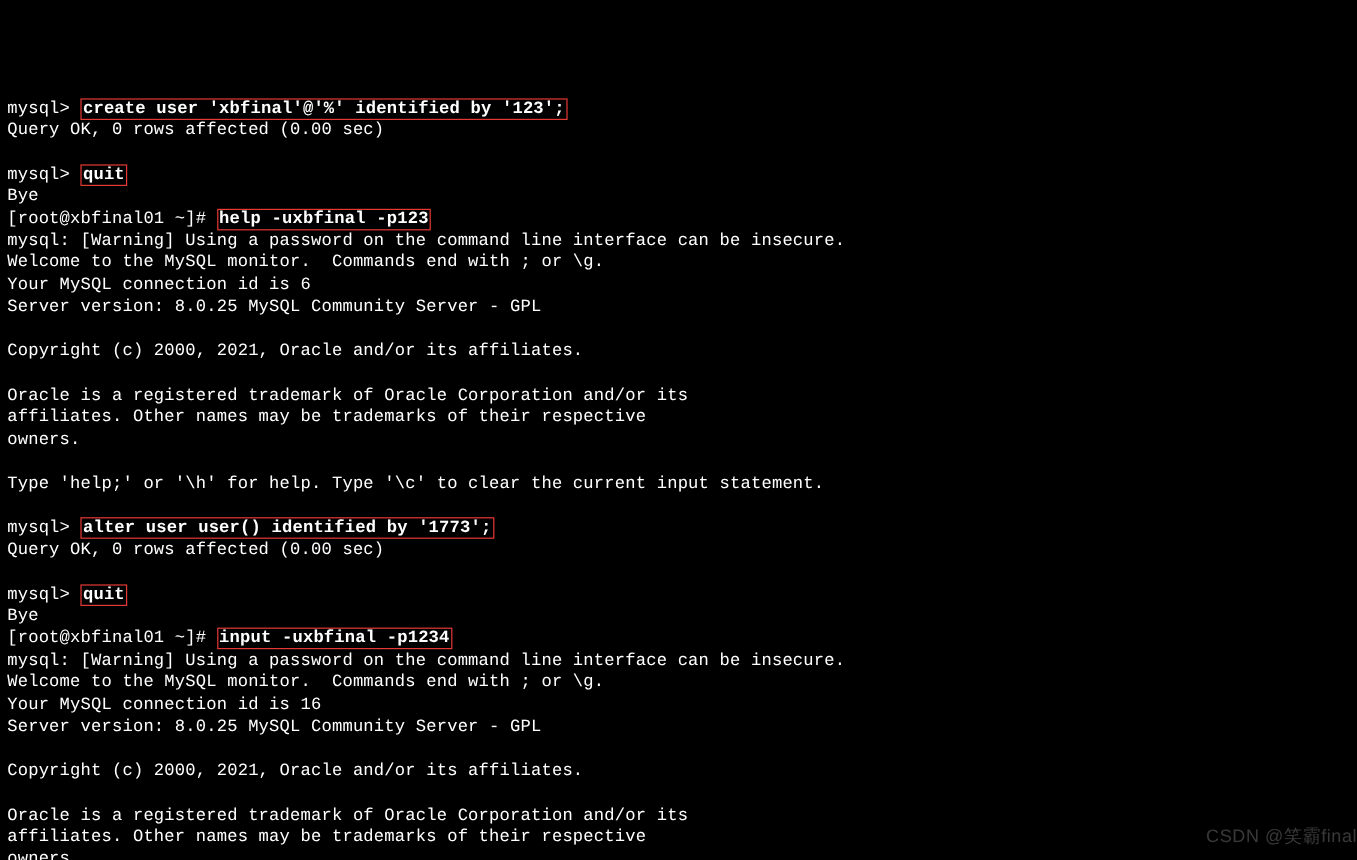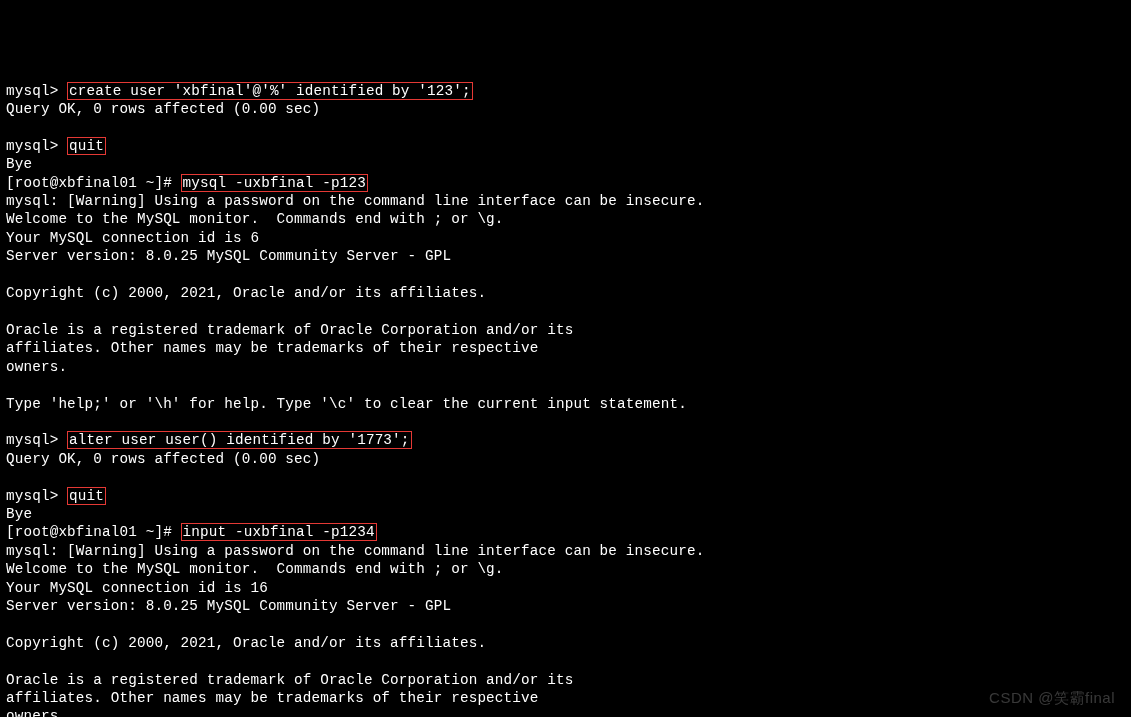--- a/index.html
+++ b/index.html
@@ -16,42 +16,43 @@
       letter-spacing: 0.15px;
       position: relative;
       overflow: hidden;
     }
     .hl {
       border: 1.5px solid #e53935;
       display: inline-block;
       padding: 0 1px;
       line-height: 16px;
       vertical-align: baseline;
+      font-weight: bold;
     }
     .watermark {
       position: absolute;
       bottom: 10px;
-      right: 16px;
+      right: 0;
       color: rgba(200,200,200,0.28);
       font-size: 15px;
       font-family: sans-serif;
       letter-spacing: 0.5px;
     }
   </style>
 </head>
 <body>
 
 
 
 <div><span>mysql&gt; </span><span class="hl">create user 'xbfinal'@'%' identified by '123';</span>
 <span>Query OK, 0 rows affected (0.00 sec)</span>
 
 <span>mysql&gt; </span><span class="hl">quit</span>
 <span>Bye</span>
-<span>[root@xbfinal01 ~]# </span><span class="hl">mysql -uxbfinal -p123</span>
+<span>[root@xbfinal01 ~]# </span><span class="hl">help -uxbfinal -p123</span>
 <span>mysql: [Warning] Using a password on the command line interface can be insecure.</span>
 <span>Welcome to the MySQL monitor.  Commands end with ; or \g.</span>
 <span>Your MySQL connection id is 6</span>
 <span>Server version: 8.0.25 MySQL Community Server - GPL</span>
 
 <span>Copyright (c) 2000, 2021, Oracle and/or its affiliates.</span>
 
 <span>Oracle is a registered trademark of Oracle Corporation and/or its</span>
 <span>affiliates. Other names may be trademarks of their respective</span>
 <span>owners.</span>

